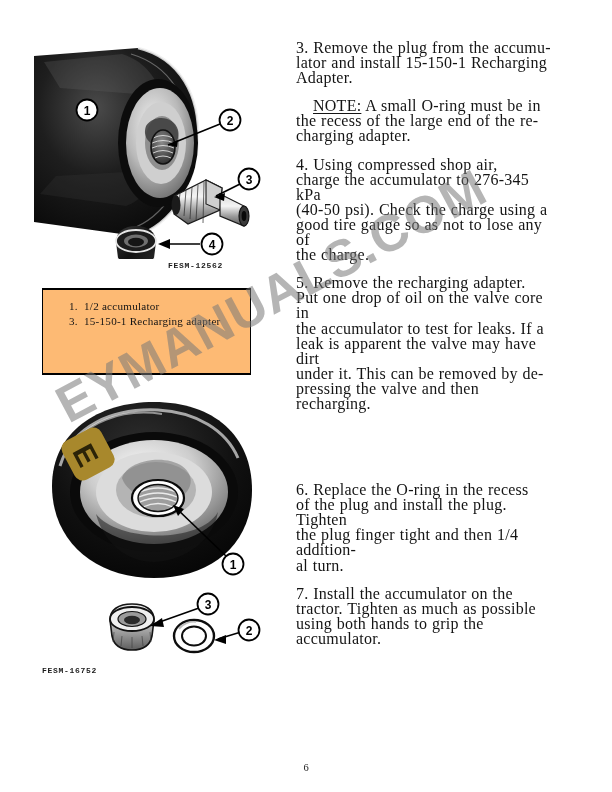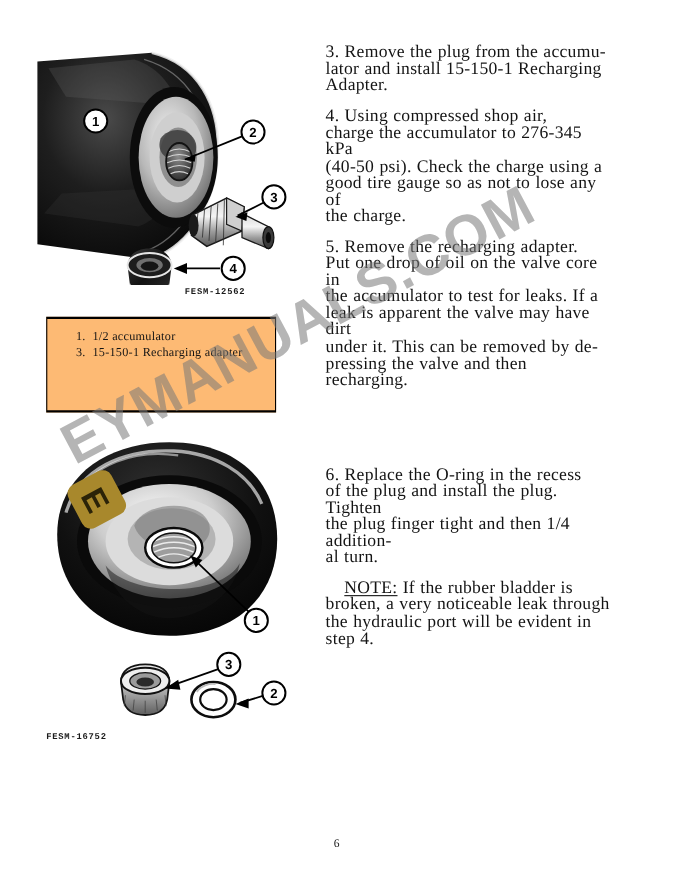--- a/index.html
+++ b/index.html
@@ -389,20 +389,23 @@
   </div>
 
   <div class="fig-caption" id="cap-bot">FESM-16752</div>
 
   <div class="col-right">
 
     <p class="para">3.  Remove the plug from the accumu-
 lator and install 15-150-1 Recharging
 Adapter.</p>
 
+    <p class="para"><span class="indent"></span><u class="note">NOTE:</u><span>  A small O-ring must be in
+the recess of the large end of the re-
+charging adapter.</span></p>
 
     <p class="para">4.  Using compressed shop air,
 charge the accumulator to 276-345 kPa
 (40-50 psi).  Check the charge using a
 good tire gauge so as not to lose any of
 the charge.</p>
 
     <p class="para">5.  Remove the recharging adapter.
 Put one drop of oil on the valve core in
 the accumulator to test for leaks.  If a
@@ -410,25 +413,24 @@
 under it.  This can be removed by de-
 pressing the valve and then recharging.</p>
 
     <div style="height:58px"></div>
 
     <p class="para">6.  Replace the O-ring in the recess
 of the plug and install the plug.  Tighten
 the plug finger tight and then 1/4 addition-
 al turn.</p>
 
-
-    <p class="para"><span class="indent"></span><u class="note">NOTE:</u><span>  If the rubber bladder is
-broken, a very noticeable leak through
-the hydraulic port will be evident in
-step 4.</span></p>
+    <p class="para">7.  Install the accumulator on the
+tractor.  Tighten as much as possible
+using both hands to grip the accumulator.</p>
+
   </div>
 
 
   <div class="page-number">6</div>
 
   <div class="watermark">
     <div class="wm-text">EYMANUALS.COM</div>
     <div class="wm-badge">
       <span class="glyph">E</span>
     </div>

